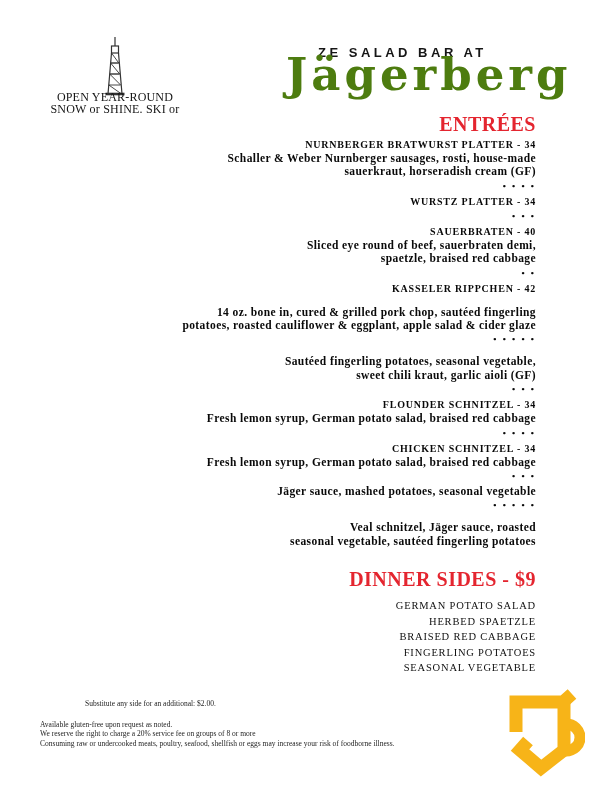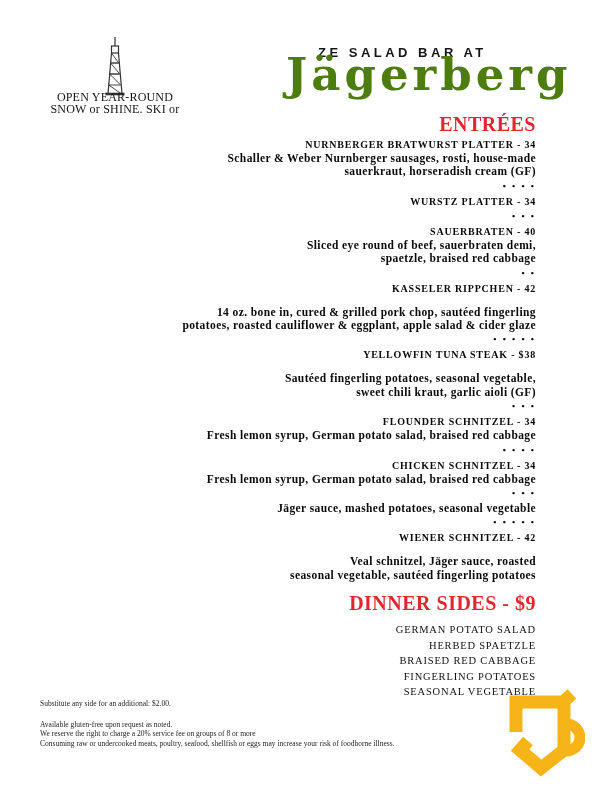--- a/index.html
+++ b/index.html
@@ -20,28 +20,28 @@
   
   #menu-column{position:absolute;left:76px;top:112px;width:460px;text-align:right;}
   .section-title{font-weight:bold;font-size:20px;line-height:24px;letter-spacing:.5px;
                  color:#E4252F;margin-bottom:2px;}
   .item{margin-top:2px;}
   .item-name{font-weight:bold;font-size:10px;line-height:14px;letter-spacing:.8px;}
   .item-desc{font-weight:bold;font-size:11.5px;line-height:13.4px;letter-spacing:.4px;
              white-space:pre-line;}
   .desc-gap{margin-top:10px;}
   .dots{font-weight:bold;font-size:9px;line-height:11px;letter-spacing:2px;margin:2px 0 3px;}
-  #sides-title{margin-top:9px;margin-bottom:0;}
+  #sides-title{margin-top:19px;margin-bottom:0;}
   #sides-list{margin-top:7px;}
   .side-item{font-size:10.5px;line-height:15.5px;letter-spacing:.8px;color:#101010;}
 
   
   #footer{position:absolute;left:40px;top:699px;width:440px;text-align:left;
           font-size:7.5px;line-height:9.5px;color:#1d1d1d;}
-  .footer-gap{margin-bottom:11px;}
+  .footer-gap{margin-bottom:11px;margin-left:45px;}
 
   
   #monogram{position:absolute;left:505px;top:688px;}
 </style>
 </head>
 <body>
 
 <div id="page">
 
   <div id="tower-icon">
@@ -87,21 +87,20 @@
     </div>
 
     <div class="item">
       <div class="item-name">KASSELER RIPPCHEN - 42</div>
       <div class="item-desc desc-gap">14 oz. bone in, cured &amp; grilled pork chop, sautéed fingerling
 potatoes, roasted cauliflower &amp; eggplant, apple salad &amp; cider glaze</div>
       <div class="dots">• • • • •</div>
     </div>
 
     <div class="item">
-      <div class="item-name">YELLOWFIN TUNA STEAK - $38</div>
       <div class="item-desc desc-gap">Sautéed fingerling potatoes, seasonal vegetable,
 sweet chili kraut, garlic aioli (GF)</div>
       <div class="dots">• • •</div>
     </div>
 
     <div class="item">
       <div class="item-name">FLOUNDER SCHNITZEL - 34</div>
       <div class="item-desc">Fresh lemon syrup, German potato salad, braised red cabbage</div>
       <div class="dots">• • • •</div>
     </div>
@@ -111,21 +110,20 @@
       <div class="item-desc">Fresh lemon syrup, German potato salad, braised red cabbage</div>
       <div class="dots">• • •</div>
     </div>
 
     <div class="item">
       <div class="item-desc">Jäger sauce, mashed potatoes, seasonal vegetable</div>
       <div class="dots">• • • • •</div>
     </div>
 
     <div class="item">
-      <div class="item-name">WIENER SCHNITZEL - 42</div>
       <div class="item-desc desc-gap">Veal schnitzel, Jäger sauce, roasted
 seasonal vegetable, sautéed fingerling potatoes</div>
     </div>
 
     <div class="section-title" id="sides-title">DINNER SIDES - $9</div>
     <div id="sides-list">
       <div class="side-item">GERMAN POTATO SALAD</div>
       <div class="side-item">HERBED SPAETZLE</div>
       <div class="side-item">BRAISED RED CABBAGE</div>
       <div class="side-item">FINGERLING POTATOES</div>

